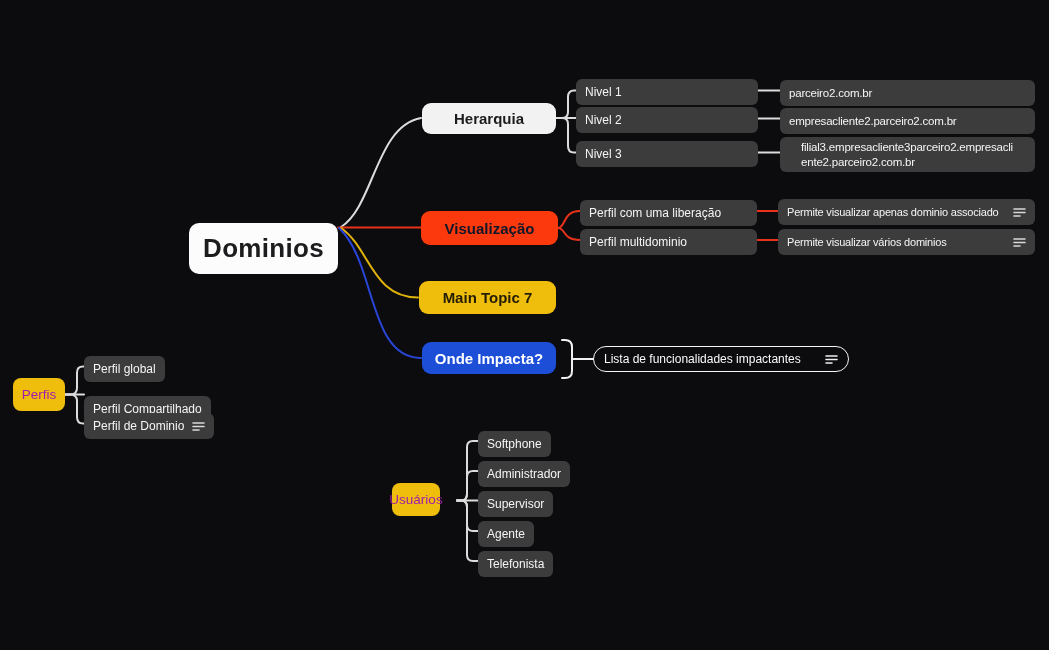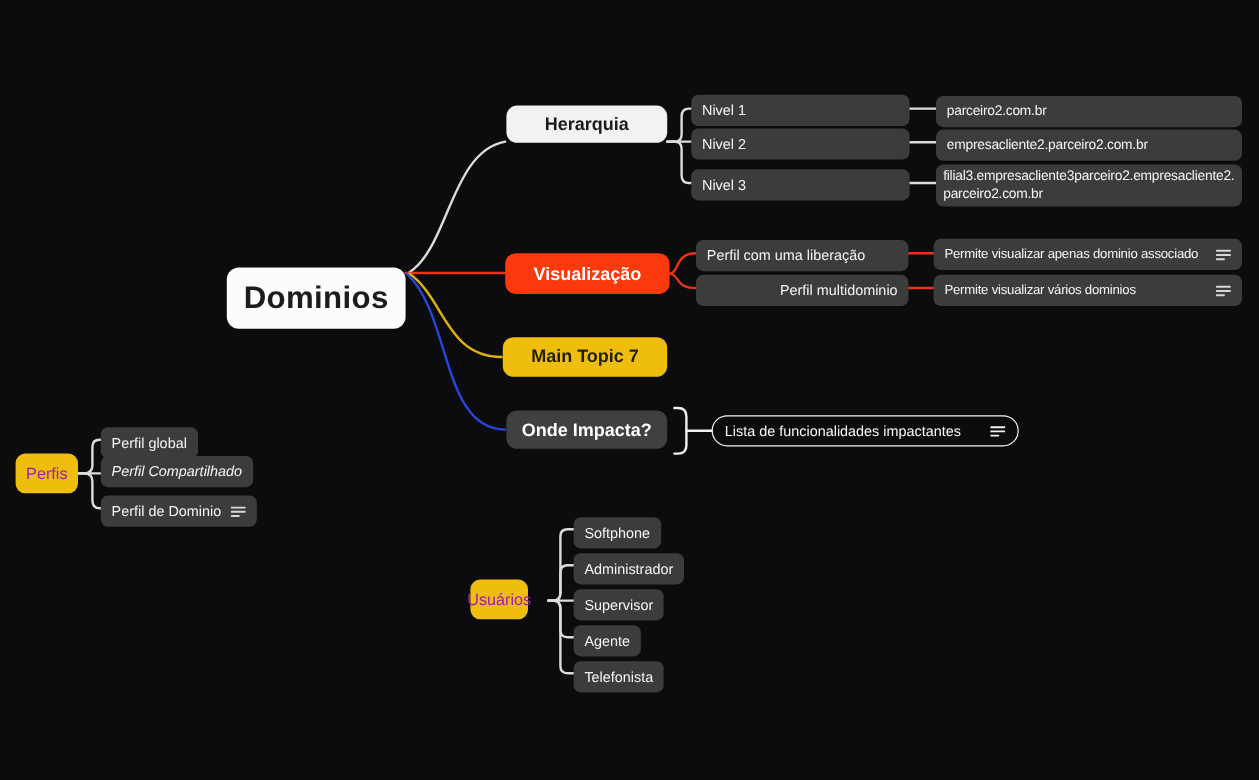--- a/index.html
+++ b/index.html
@@ -11,32 +11,32 @@
   .node{
     position:absolute;box-sizing:border-box;display:flex;align-items:center;
     white-space:nowrap;color:#f2f2f2;
   }
   .main{border-radius:9px;font-weight:bold;font-size:15px;justify-content:center;}
   .root{
     background:#fcfcfc;color:#1c1c1e;border-radius:10px;font-weight:bold;
     font-size:26px;justify-content:center;letter-spacing:.3px;margin-top:22px;
   }
   .light{background:#f2f2f2;color:#1c1c1e;}
-  .red-bg{background:#fc390c;color:#ffffff;}
+  .red-bg{background:#fc390c;color:#0f172a;}
   .yellow-bg{background:#efbe0d;color:#241d04;}
-  .blue-bg{background:#404040;color:#ffffff;}
+  .blue-bg{background:#1d4ed8;color:#ffffff;}
   .dark{
     background:#3c3c3c;border-radius:6px;font-size:12px;padding:13px 9px;
     height:21px;color:#f5f5f5;
   }
   .dark.small{height:20px;font-size:12px;}
   .val{width:255px;font-size:11.5px;letter-spacing:-.2px;}
   .val2{width:257px;font-size:11px;letter-spacing:-.2px;justify-content:space-between;}
   .wrap2{
-    white-space:normal;height:auto;padding:3px 6px;line-height:1.28;
+    white-space:normal;height:auto;padding:3px 21px;line-height:1.28;
     overflow-wrap:anywhere;align-items:flex-start;justify-content:flex-end;
   }
   .topic-yellow{
     background:#efbe0d;color:#a21caf;border-radius:8px;font-size:13.5px;
     justify-content:center;
   }
   .outline{
     background:transparent;border:1.5px solid #f5f5f5;border-radius:13px;
     font-size:12px;padding:0 10px;justify-content:space-between;color:#fafafa;
   }
@@ -79,21 +79,21 @@
       <path d="M457,500.5 H478" stroke="#dcdcdc"></path>
       <path d="M457,500.5 H461 Q467,500.5 467,507 V525 Q467,531 473,531 H478" stroke="#dcdcdc"></path>
       <path d="M457,500.5 H461 Q467,500.5 467,507 V555 Q467,561 473,561 H478" stroke="#dcdcdc"></path>
     </g>
   </svg>
 
   <div class="node root" style="left:189px;top:201px;width:149px;height:51px;">
     <span>Dominios</span>
   </div>
 
-  <div class="node main light" style="left:422px;top:88px;width:134px;height:31px;align-items:center;">
+  <div class="node main light" style="left:422px;top:103px;width:134px;height:31px;align-items:center;">
     <span>Herarquia</span>
   </div>
   <div class="node dark" style="left:576px;top:79px;width:182px;height:23px;">
     <span>Nivel 1</span>
   </div>
   <div class="node dark" style="left:576px;top:107px;width:182px;height:23px;">
     <span>Nivel 2</span>
   </div>
   <div class="node dark" style="left:576px;top:141px;width:182px;height:23px;">
     <span>Nivel 3</span>
@@ -107,21 +107,21 @@
   <div class="node dark val wrap2" style="left:780px;top:137px;">
     <span>filial3.empresacliente3parceiro2.empresacliente2.parceiro2.com.br</span>
   </div>
 
   <div class="node main red-bg" style="left:421px;top:211px;width:137px;height:34px;">
     <span>Visualização</span>
   </div>
   <div class="node dark" style="left:580px;top:200px;width:177px;height:22px;">
     <span>Perfil com uma liberação</span>
   </div>
-  <div class="node dark" style="left:580px;top:229px;width:177px;height:22px;justify-content:flex-end;">
+  <div class="node dark" style="left:580px;top:229px;width:177px;height:22px;">
     <span>Perfil multidominio</span>
   </div>
   <div class="node dark val2" style="left:778px;top:199px;height:23px;">
     <span>Permite visualizar apenas dominio associado</span>
     <span class="note-icon">
       <svg width="13" height="11" viewBox="0 0 13 11">
           <path d="M1 2h11M1 5.5h11M1 9h6" stroke="#d8d8d8" stroke-width="1.6" stroke-linecap="round"></path>
         </svg>
     </span>
   </div>
@@ -149,21 +149,21 @@
         </svg>
     </span>
   </div>
 
   <div class="node topic-yellow" style="left:13px;top:378px;width:52px;height:33px;">
     <span>Perfis</span>
   </div>
   <div class="node dark small" style="left:84px;top:356px;">
     <span>Perfil global</span>
   </div>
-  <div class="node dark small" style="left:84px;top:380px;font-style:italic;">
+  <div class="node dark small" style="left:84px;top:396px;">
     <span>Perfil Compartilhado</span>
   </div>
   <div class="node dark small" style="left:84px;top:413px;">
     <span>Perfil de Dominio</span>
     <span class="note-icon">
       <svg width="13" height="11" viewBox="0 0 13 11">
           <path d="M1 2h11M1 5.5h11M1 9h6" stroke="#d8d8d8" stroke-width="1.6" stroke-linecap="round"></path>
         </svg>
     </span>
   </div>

